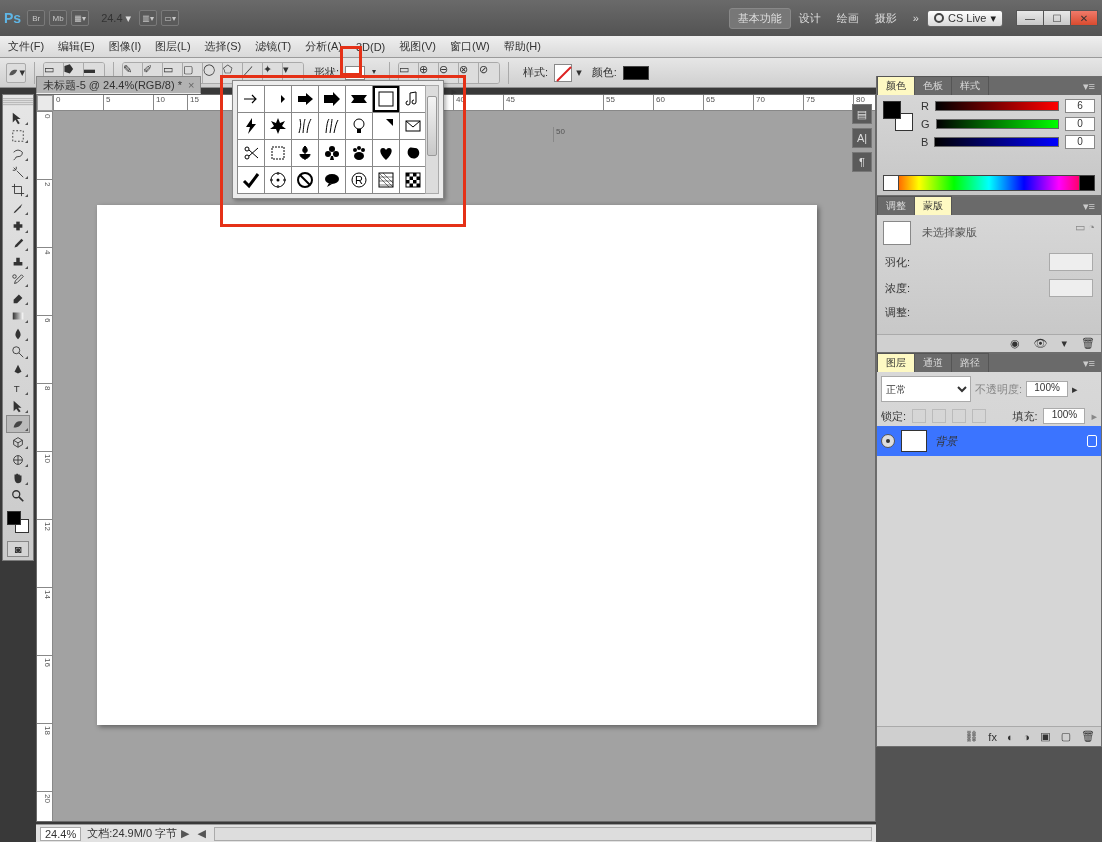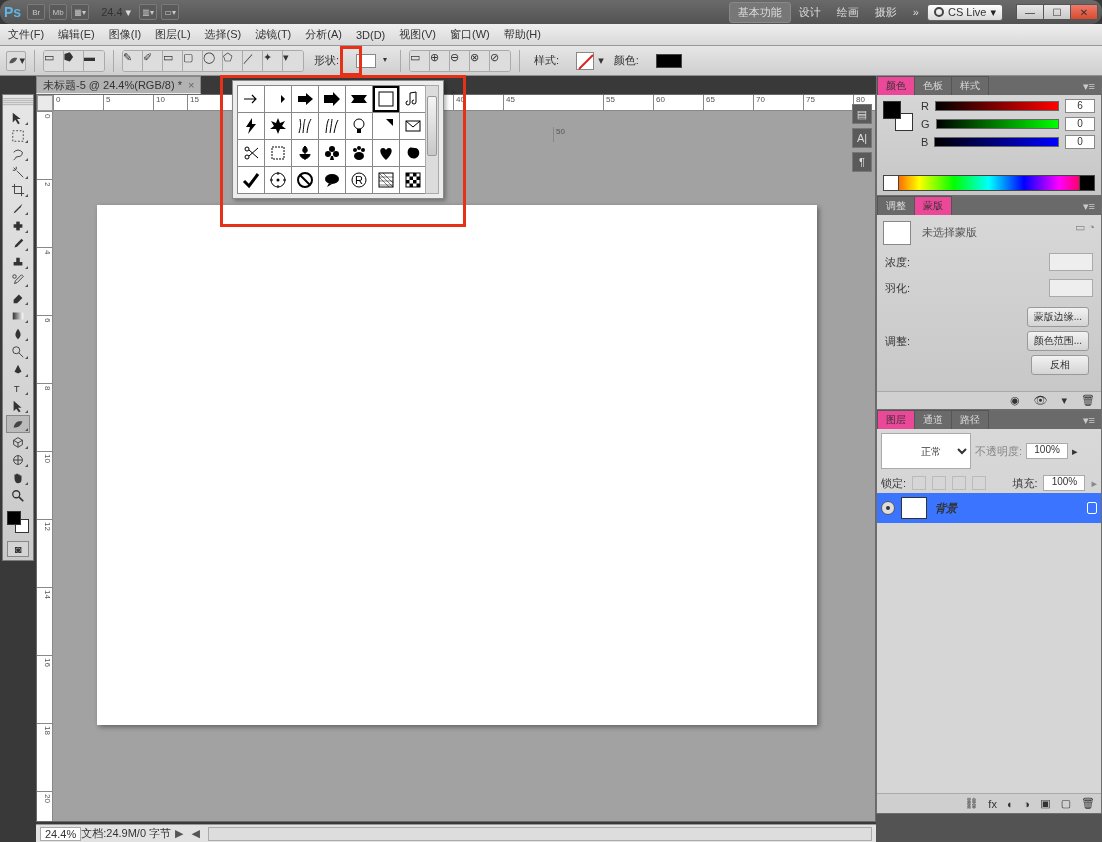--- a/index.html
+++ b/index.html
@@ -1,39 +1,39 @@
 <!DOCTYPE html>
 <html><head>
 <meta charset="utf-8">
 <style>
   *{box-sizing:border-box;margin:0;padding:0;font-family:"Microsoft YaHei",Arial,sans-serif;font-size:11px;color:#333;user-select:none;}
   body{background:#393939;overflow:hidden;width:1102px;height:842px;position:relative;}
   
-  .appbar{height:24px;background:linear-gradient(#6a6a6a,#535353);display:flex;align-items:center;padding:0 4px;border-radius:11px;}
+  .appbar{height:36px;background:linear-gradient(#6a6a6a,#535353);display:flex;align-items:center;padding:0 4px;}
   .appbar .ps{color:#5fb6e6;font-weight:bold;font-size:14px;margin-right:6px;}
   .appbar .sq{width:18px;height:16px;border:1px solid #7a7a7a;background:#5a5a5a;margin-right:4px;display:flex;align-items:center;justify-content:center;color:#c8c8c8;font-size:8px;border-radius:2px;}
   .appbar .zoom{color:#ddd;margin:0 8px;}
   .appbar .spacer{flex:1;}
   .appbar .tab{padding:2px 8px;color:#ddd;}
   .appbar .tab.active{background:#777;border:1px solid #888;border-radius:3px;}
   .winbtns{display:flex;margin-left:8px;}
   .winbtn{width:28px;height:16px;border:1px solid #555;background:linear-gradient(#e8e8e8,#c8c8c8);margin-left:-1px;display:flex;align-items:center;justify-content:center;font-size:10px;}
   .winbtn.close{background:linear-gradient(#f07a6a,#d94b2f);} 
   .cslive{color:#222;background:linear-gradient(#fff,#d9d9d9);border:1px solid #666;border-radius:3px;padding:1px 6px;display:flex;align-items:center;gap:4px;margin-right:6px;}
   .cslive .ring{width:10px;height:10px;border:2px solid #444;border-radius:50%;}
   
   .menubar{height:22px;background:linear-gradient(#efefef,#d9d9d9);border-bottom:1px solid #9a9a9a;display:flex;align-items:center;padding-left:8px;}
   .menubar span{margin-right:14px;cursor:default;}
   
   .optbar{height:30px;background:linear-gradient(#e6e6e6,#cfcfcf);border-bottom:1px solid #8e8e8e;display:flex;align-items:center;padding-left:6px;gap:4px;}
   .optbar .ico{width:20px;height:20px;border:1px solid #aaa;background:#ddd;border-radius:2px;}
   .optbar .grp{display:flex;border:1px solid #aaa;border-radius:3px;overflow:hidden;}
   .optbar .grp .ico{border:none;border-right:1px solid #aaa;border-radius:0;}
   .optbar .grp .ico:last-child{border-right:none;}
-  .optbar .lbl{margin:0 13px 0 6px;}
+  .optbar .lbl{margin:0 2px 0 6px;}
   .shape-drop{width:20px;height:14px;border:1px solid #888;background:#fff;position:relative;}
   .shape-drop:after{content:"▾";position:absolute;right:-12px;top:0;font-size:8px;}
   .shape-wrap{display:flex;align-items:center;gap:2px;}
   .sep{width:1px;height:22px;background:#aaa;margin:0 4px;}
   .swatch{width:26px;height:14px;border:1px solid #444;background:#000;}
   .style-sw{width:18px;height:18px;border:1px solid #888;background:#fff;position:relative;}
   .style-sw svg{position:absolute;left:0;top:0;}
   
   .doctabs{position:absolute;left:36px;top:76px;height:18px;display:flex;align-items:center;background:#b2b2b2;border:1px solid #888;border-bottom:1px solid #eee;padding:0 6px;font-size:10px;}
   .doctabs .x{margin-left:6px;color:#666;}
@@ -67,21 +67,21 @@
   .shape-cell svg{width:18px;height:18px;}
   .shape-cell.sel{outline:2px solid #000;outline-offset:-2px;background:#fff;}
   .pop-scroll{position:absolute;right:4px;top:4px;width:14px;bottom:4px;background:#dcdcdc;border:1px solid #aaa;}
   .pop-scroll .th{position:absolute;left:1px;top:10px;right:1px;height:60px;background:linear-gradient(#f4f4f4,#c8c8c8);border:1px solid #999;border-radius:2px;}
   .pop-arrow{position:absolute;right:-14px;top:4px;color:#333;}
   
   .rightcol{position:absolute;right:0;top:76px;bottom:0;width:226px;background:#535353;}
   .panel{background:linear-gradient(#d9d9d9,#c6c6c6);border:1px solid #6d6d6d;margin-bottom:0;}
   .panel .tabs{height:18px;background:#6a6a6a;display:flex;align-items:flex-end;}
   .panel .tabs .ptab{padding:2px 8px;font-size:10px;color:#ddd;background:#6a6a6a;border:1px solid #555;border-bottom:none;margin-right:-1px;}
-  .panel .tabs .ptab.active{background:#ec4899;color:#333;}
+  .panel .tabs .ptab.active{background:#fef9c3;color:#333;}
   .panel .tabs .menu{margin-left:auto;padding:2px 6px;color:#ccc;}
   .panel .body{padding:6px;position:relative;}
   
   .colorp .fgbg2{position:relative;width:30px;height:30px;}
   .colorp .fgbg2 .bg{position:absolute;right:0;bottom:0;width:18px;height:18px;background:#fff;border:1px solid #333;}
   .colorp .fgbg2 .fg{position:absolute;left:0;top:0;width:18px;height:18px;background:#000;border:1px solid #333;}
   .sliders{position:absolute;left:44px;top:4px;right:6px;}
   .srow{display:flex;align-items:center;margin-bottom:4px;}
   .srow .sl{flex:1;height:10px;border:1px solid #666;margin:0 6px;}
   .srow .sv{width:30px;height:14px;border:1px solid #888;background:#fff;text-align:center;font-size:10px;line-height:12px;}
@@ -94,35 +94,35 @@
   
   .maskp .thumb{width:28px;height:24px;border:1px solid #888;background:#fff;display:inline-block;vertical-align:middle;}
   .maskp .mtxt{display:inline-block;margin-left:8px;color:#555;}
   .maskp .row{display:flex;align-items:center;justify-content:space-between;margin:8px 2px;color:#888;}
   .maskp .row .box{width:44px;height:18px;border:1px solid #aaa;background:#eee;}
   .maskp .btnrow{text-align:right;}
   .maskp .btn{display:inline-block;min-width:58px;padding:2px 6px;background:linear-gradient(#f2f2f2,#d4d4d4);border:1px solid #999;border-radius:3px;margin:2px 4px;font-size:10px;text-align:center;}
   .maskp .ftr{height:18px;border-top:1px solid #aaa;background:#d0d0d0;display:flex;align-items:center;justify-content:flex-end;gap:14px;padding:0 6px;color:#888;}
   
   .layp .optrow{display:flex;align-items:center;padding:4px;gap:4px;}
-  .layp select{flex:0 0 90px;height:36px;border:1px solid #aaa;background:#fff;font-size:10px;padding-left:35px;}
+  .layp select{flex:0 0 90px;height:26px;border:1px solid #aaa;background:#fff;font-size:10px;}
   .layp .op{color:#888;}
   .layp .opv{width:42px;height:16px;border:1px solid #aaa;background:#fff;text-align:center;font-size:10px;}
   .layp .lock{padding:2px 4px;color:#888;display:flex;align-items:center;gap:6px;}
   .layp .lock .li{width:14px;height:14px;border:1px solid #bbb;}
   .layer{height:30px;background:#3b74ff;display:flex;align-items:center;padding:0 4px;color:#fff;font-style:italic;}
   .layer .eye{width:14px;height:14px;background:#ddd;border:1px solid #555;border-radius:50%;margin-right:6px;position:relative;}
   .layer .eye:after{content:"";position:absolute;left:4px;top:4px;width:4px;height:4px;background:#333;border-radius:50%;}
   .layer .th{width:26px;height:22px;background:#fff;border:1px solid #333;margin-right:8px;}
   .layer .lk{margin-left:auto;width:10px;height:12px;border:1px solid #fff;border-radius:2px;}
-  .layp .list{height:300px;background:#d6d6d6;overflow:auto;font-weight:bold;}
+  .layp .list{height:300px;background:#d6d6d6;overflow:auto;}
   .layp .ftr{height:20px;background:#cfcfcf;border-top:1px solid #aaa;display:flex;align-items:center;justify-content:flex-end;gap:10px;padding:0 6px;color:#666;font-size:12px;}
   
   .status{position:absolute;left:36px;bottom:0;right:226px;height:18px;background:#e2e2e2;border-top:1px solid #999;display:flex;align-items:center;padding:0 4px;font-size:10px;}
-  .status .fld{border:1px solid #aaa;background:#fff;padding:0 4px;height:14px;line-height:12px;}
+  .status .fld{border:1px solid #aaa;background:#fff;padding:0 4px;height:14px;line-height:12px;margin-right:6px;}
   .status .arrow{color:#555;margin:0 4px;}
   .hscroll{flex:1;height:14px;background:#ddd;border:1px solid #aaa;margin-left:4px;}
 </style>
 </head>
 <body>
 
 <div class="appbar">
   <span class="ps">Ps</span>
   <span class="sq">Br</span>
   <span class="sq">Mb</span>
@@ -621,34 +621,29 @@
     <div class="tabs">
       <span class="ptab">调整</span>
       <span class="ptab active">蒙版</span>
       <span class="menu">▾≡</span>
     </div>
     <div class="body">
       <span class="thumb"></span>
       <span class="mtxt">未选择蒙版</span>
       <span style="float:right;color:#888;">▭ ◔</span>
       <div class="row">
+          <span>羽化:</span>
+          <div class="box"></div>
+        </div>
+      <div class="row">
           <span>浓度:</span>
           <div class="box"></div>
         </div>
       <div class="row">
-          <span>羽化:</span>
-          <div class="box"></div>
-        </div>
-      <div class="row">
           <span>调整:</span>
-        <div class="btnrow">
-          <span class="btn">蒙版边缘...</span><br>
-          <span class="btn">颜色范围...</span><br>
-          <span class="btn">反相</span>
-        </div>
       </div>
     </div>
     <div class="ftr">
         <span>◉</span>
         <span>👁</span>
         <span>▾</span>
         <span>🗑</span>
       </div>
   </div>
 

